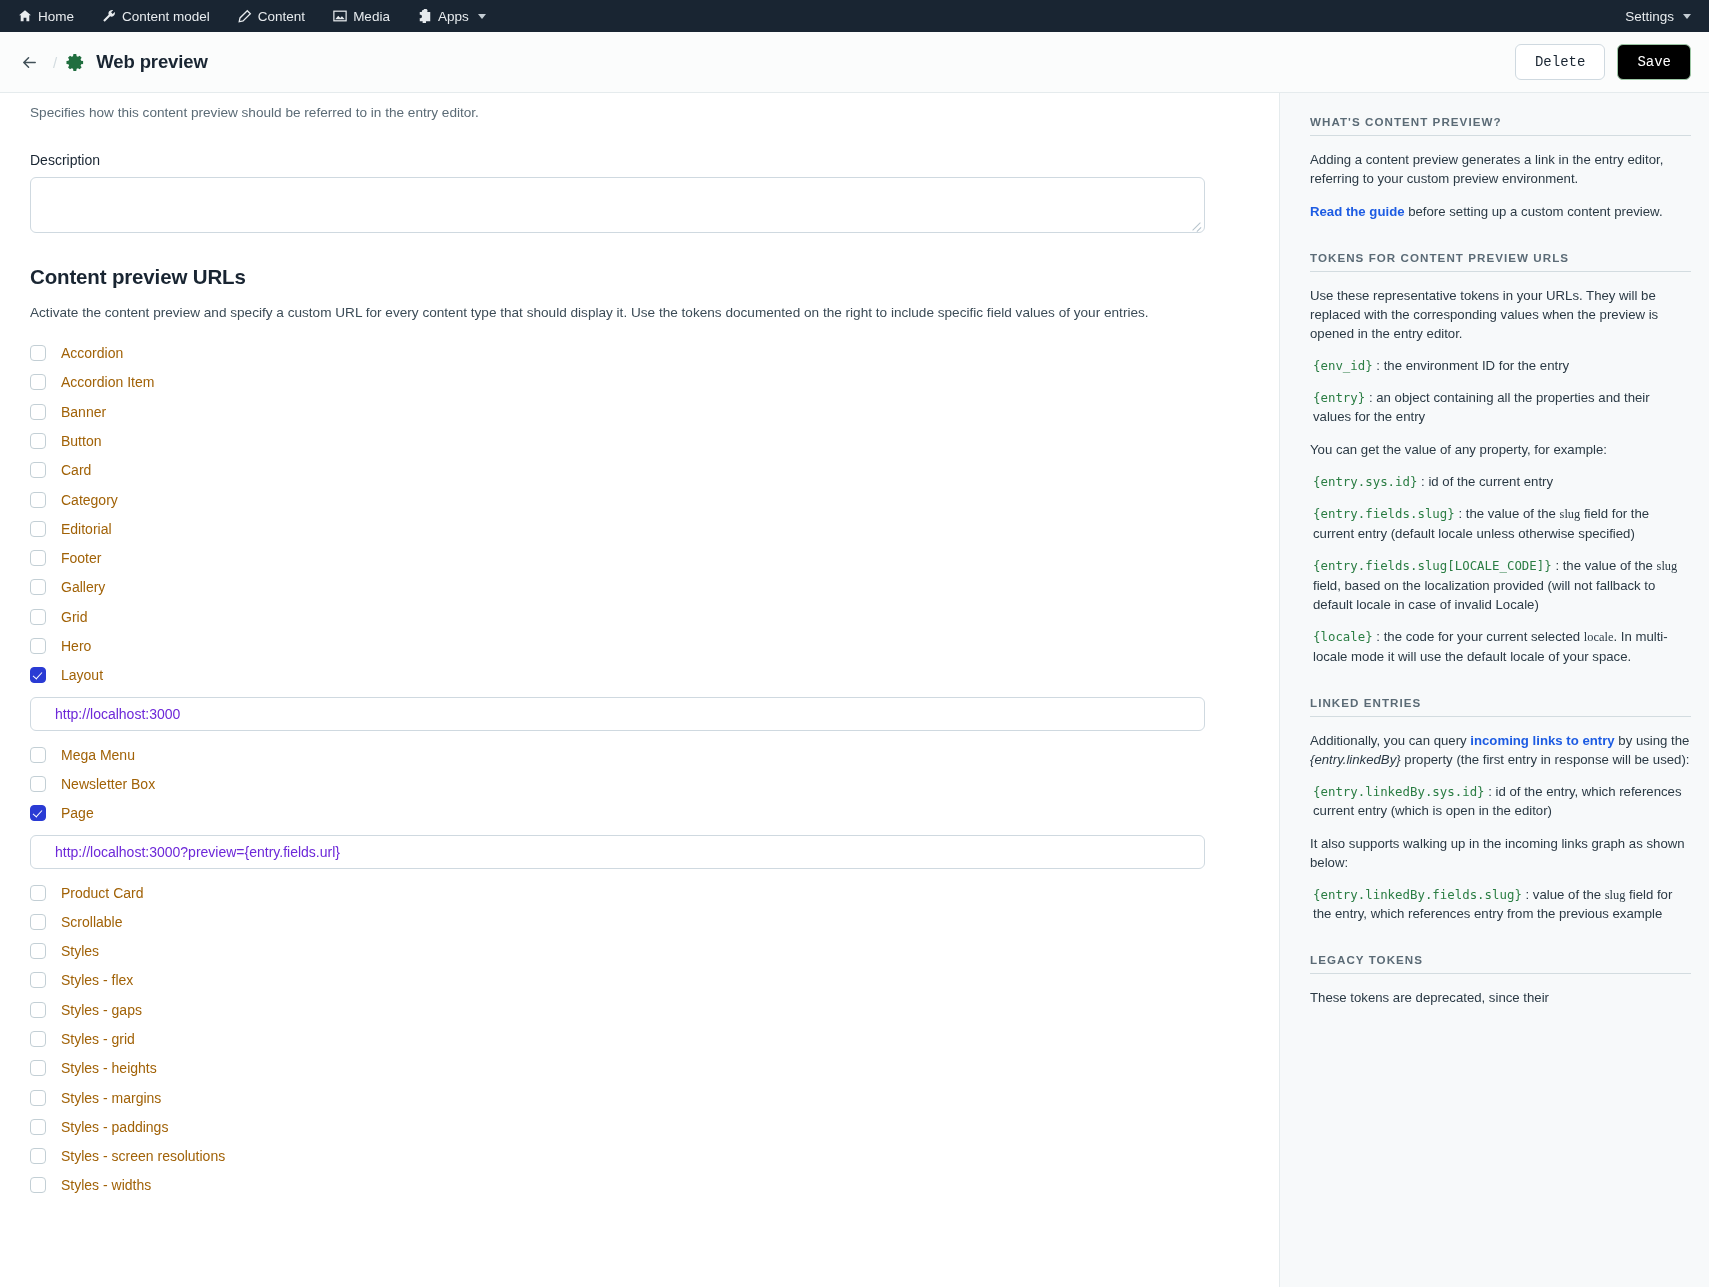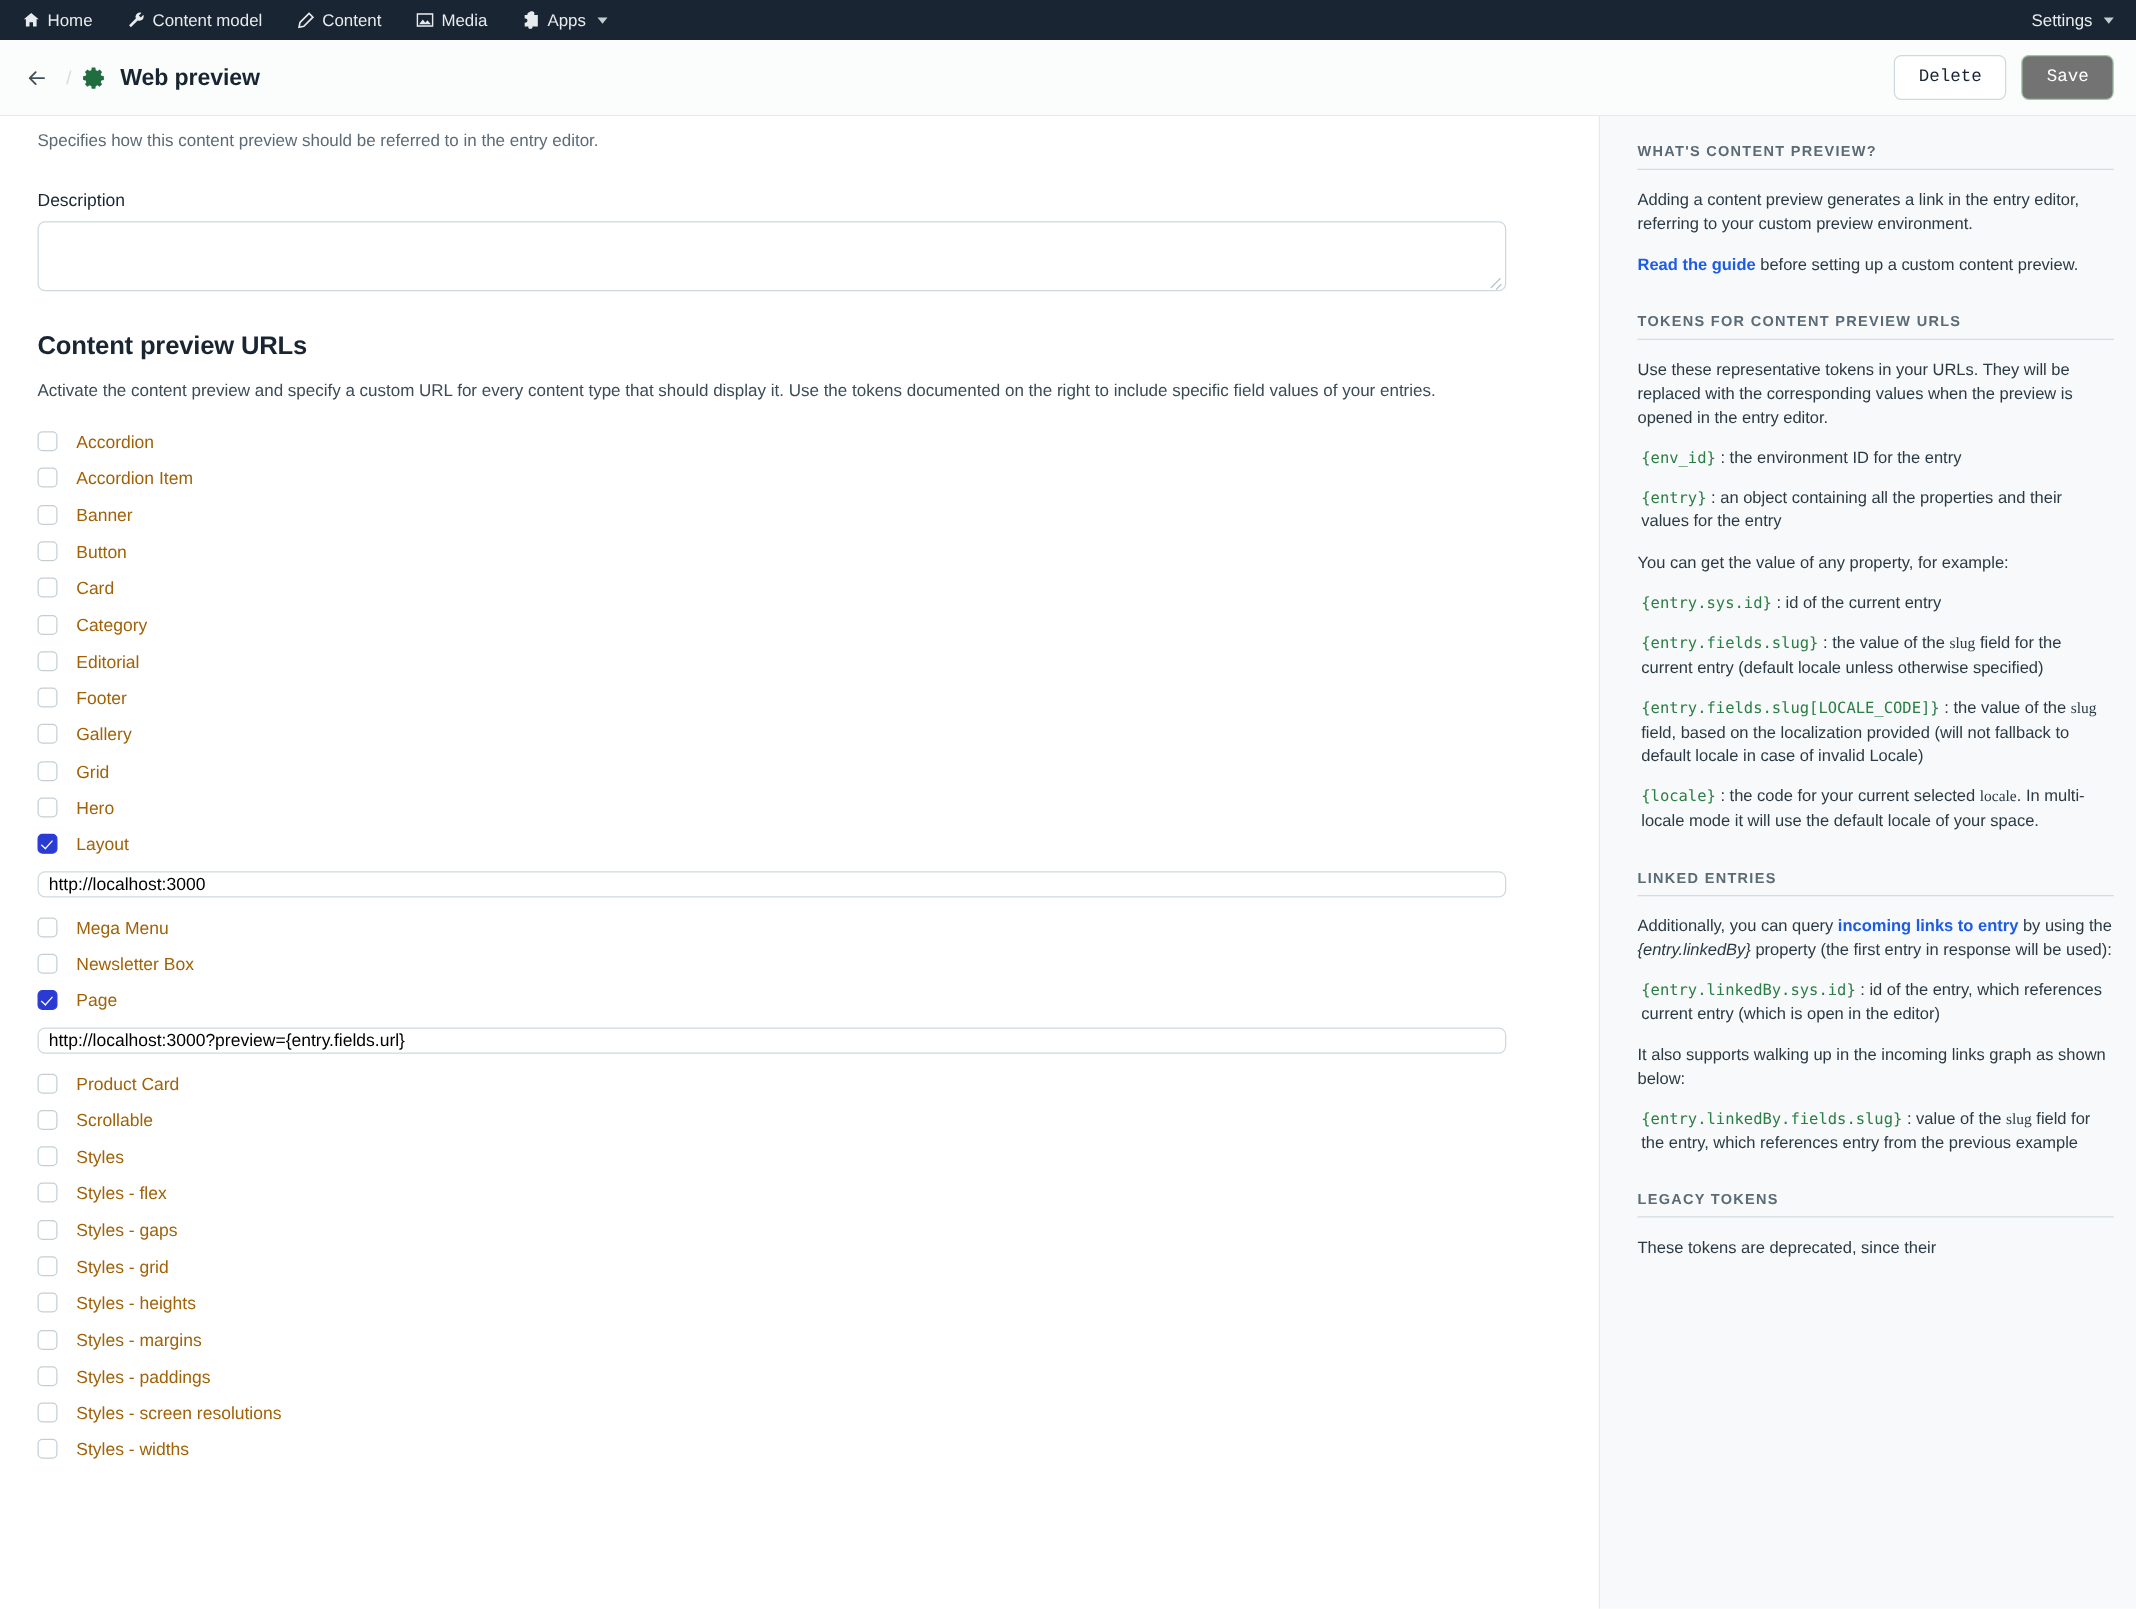--- a/index.html
+++ b/index.html
@@ -80,21 +80,21 @@
     line-height: 1.2;
     border: 1px solid transparent;
   }
   .btn-secondary {
     background: #ffffff;
     border-color: #cfd9e0;
     color: #192532;
     font-weight: normal;
   }
   .btn-primary-disabled {
-    background: #737373;
+    background: #000000;
     color: #ffffff;
     border-color: #9cc7a5;
     cursor: default;
   }
 
   
   .page {
     display: flex;
     height: calc(1287px - 32px - 61px);
     background: #ffffff;
@@ -196,28 +196,28 @@
     transform: rotate(42deg);
   }
   .ct-label {
     font-size: 14px;
     color: #a16207;
     cursor: pointer;
     white-space: nowrap;
   }
   .url-input {
     width: 1175px;
-    height: 21px;
+    height: 34px;
     border: 1px solid #cfd9e0;
     border-radius: 6px;
     background: #ffffff;
     font-family: "Liberation Sans", sans-serif;
     font-size: 14px;
-    color: #000000;
-    padding: 0 8px;
+    color: #6d28d9;
+    padding: 0 24px;
     margin: 7px 0 9px 0;
     display: block;
   }
   .url-input::placeholder { color: #8e9ba4; }
 
   
   .side-heading {
     font-size: 11.6px;
     font-weight: bold;
     letter-spacing: 1.05px;

